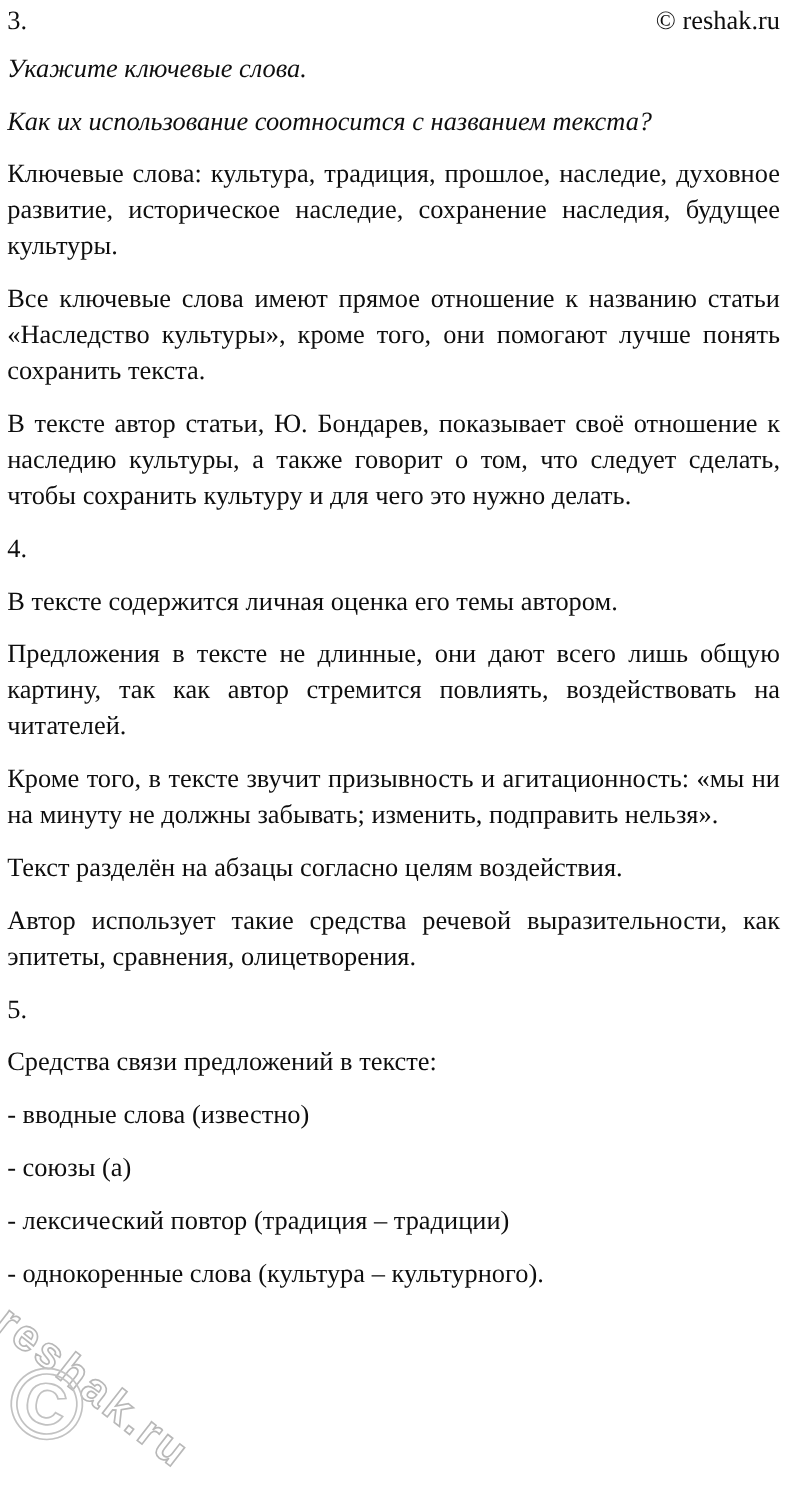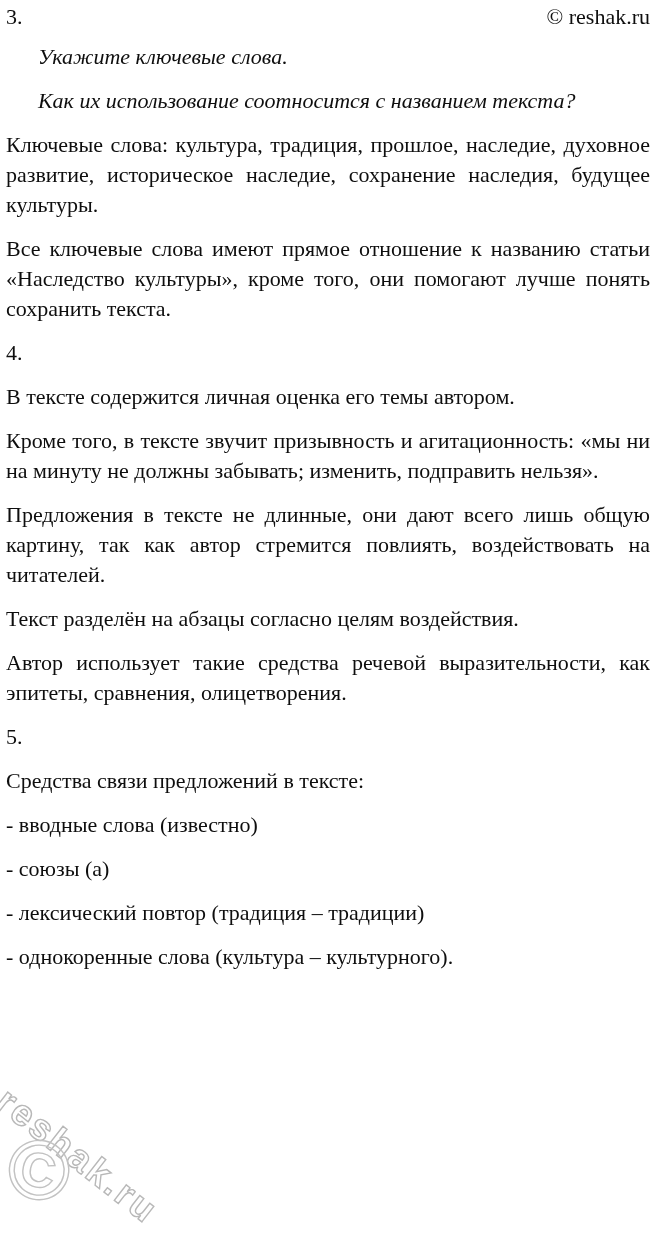--- a/index.html
+++ b/index.html
@@ -41,21 +41,20 @@
     padding: 0 8px 0 6px;
   }
   .block {
     margin: 0 0 14px 0;
     line-height: 30px;
     text-align: justify;
   }
   .block.question {
     font-style: italic;
     text-align: left;
-    margin-left: 32px;
   }
   .block.number,
   .block.list-item {
     text-align: left;
   }
   
   .watermark {
     position: absolute;
     inset: 0;
     z-index: 0;
@@ -102,24 +101,25 @@
   <div class="header">
     <span class="section-num">3.</span>
     <span class="copyright">© reshak.ru</span>
   </div>
 
   <div class="content" id="content">
       <p class="block question">Укажите ключевые слова.</p>
       <p class="block question">Как их использование соотносится с названием текста?</p>
       <p class="block answer">Ключевые слова: культура, традиция, прошлое, наследие, духовное развитие, историческое наследие, сохранение наследия, будущее культуры.</p>
       <p class="block answer">Все ключевые слова имеют прямое отношение к названию статьи «Наследство культуры», кроме того, они помогают лучше понять сохранить текста.</p>
+      <p class="block answer">В тексте автор статьи, Ю. Бондарев, показывает своё отношение к наследию культуры, а также говорит о том, что следует сделать, чтобы сохранить культуру и для чего это нужно делать.</p>
       <p class="block number">4.</p>
       <p class="block answer">В тексте содержится личная оценка его темы автором.</p>
+      <p class="block answer">Предложения в тексте не длинные, они дают всего лишь общую картину, так как автор стремится повлиять, воздействовать на читателей.</p>
       <p class="block answer">Кроме того, в тексте звучит призывность и агитационность: «мы ни на минуту не должны забывать; изменить, подправить нельзя».</p>
-      <p class="block answer">Предложения в тексте не длинные, они дают всего лишь общую картину, так как автор стремится повлиять, воздействовать на читателей.</p>
       <p class="block answer">Текст разделён на абзацы согласно целям воздействия.</p>
       <p class="block answer">Автор использует такие средства речевой выразительности, как эпитеты, сравнения, олицетворения.</p>
       <p class="block number">5.</p>
       <p class="block answer">Средства связи предложений в тексте:</p>
       <p class="block list-item">- вводные слова (известно)</p>
       <p class="block list-item">- союзы (а)</p>
       <p class="block list-item">- лексический повтор (традиция – традиции)</p>
       <p class="block list-item">- однокоренные слова (культура – культурного).</p>
     </div>
 

